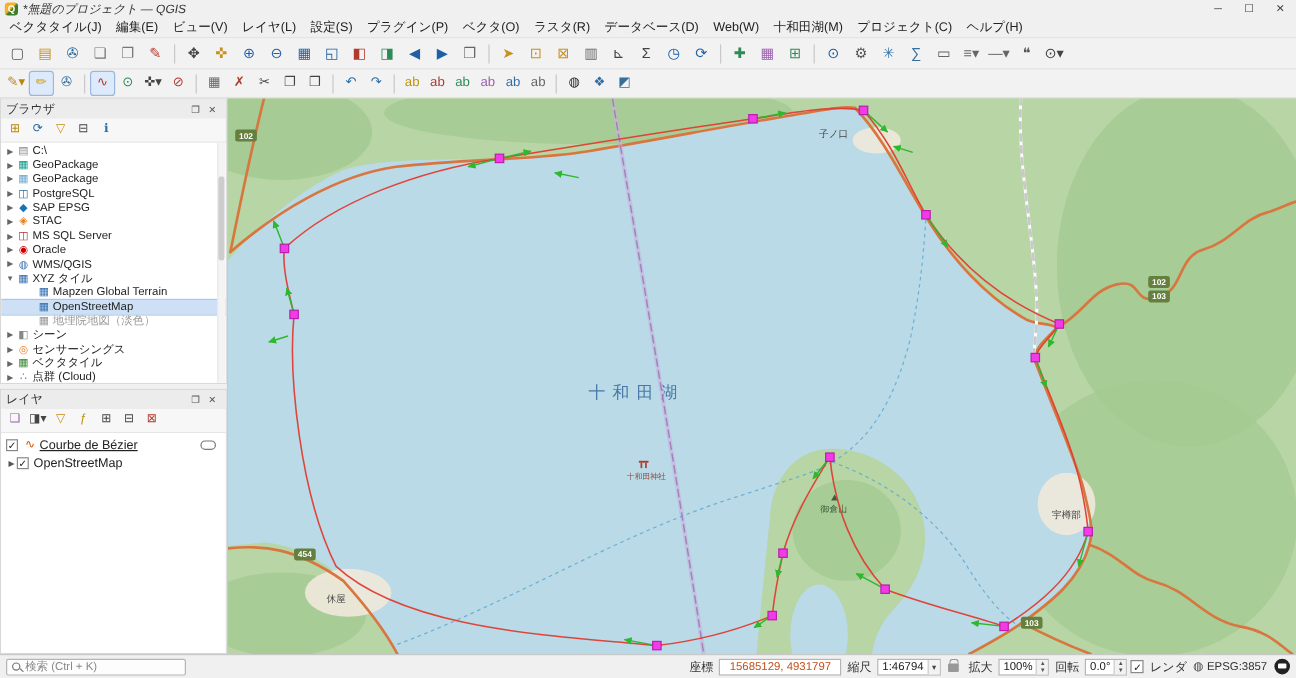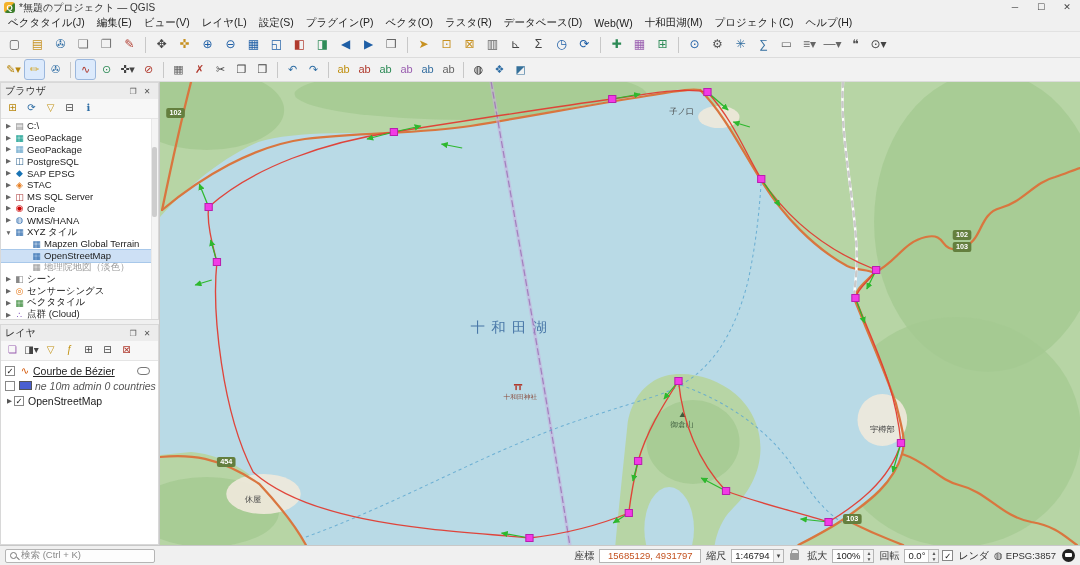--- a/index.html
+++ b/index.html
@@ -4,40 +4,40 @@
 <style>
   * { box-sizing: border-box; margin: 0; padding: 0; }
   html,body { width:1080px; height:565px; overflow:hidden; }
   body { font-family:"Liberation Sans","DejaVu Sans",sans-serif; background:#f0f0f0; color:#222; }
   .app { position:relative; width:1080px; height:565px; background:#f0f0f0; }
 
   
   .titlebar { height:15px; display:flex; align-items:center; padding-left:4px; background:#f0f0f0; font-size:10px; }
   .logo { width:11px; height:11px; border-radius:3px; background:linear-gradient(135deg,#f3b229 45%,#3b7d2a 55%);
           color:#fff; font-size:8px; font-weight:bold; line-height:11px; text-align:center; margin-right:4px; }
-  .title { color:#333; }
+  .title { color:#333;font-style:italic; }
   .winbtns { margin-left:auto; display:flex; height:15px; }
   .winbtns span { width:26px; text-align:center; font-size:9px; line-height:15px; color:#444; }
 
   
   .menubar { height:17px; display:flex; align-items:center; font-size:10.5px; background:#f0f0f0; border-bottom:1px solid #e2e2e2; padding-left:2px; }
   .menu-item { padding:1px 6px; white-space:nowrap; }
 
   
   .toolbar { display:flex; align-items:center; background:#f2f2f2; border-bottom:1px solid #dcdcdc; padding:1px 3px; }
   .t1 { height:26px; }
   .t2 { height:24px; }
   .tbtn { width:21px; height:21px; line-height:20px; text-align:center; font-size:12px; margin:0 1px; border-radius:2px; color:#444; cursor:default; white-space:nowrap; }
   .t2 .tbtn { width:19px; height:19px; line-height:18px; font-size:11px; }
   .tbtn.active { background:#dceafc; outline:1px solid #9bb7dd; }
   .tbtn.sep { width:1px; height:16px; background:#c8c8c8; margin:0 4px; border-radius:0; }
 
   
   .main { position:absolute; top:82px; bottom:20px; left:0; right:0; display:flex; }
-  .sidebar { width:160px; display:flex; flex-direction:column; background:#f0f0f0; border-right:1px solid #c9c9c9;justify-content:flex-end; }
+  .sidebar { width:190px; display:flex; flex-direction:column; background:#f0f0f0; border-right:1px solid #c9c9c9;justify-content:flex-end; }
   .panel { display:flex; flex-direction:column; background:#fff; border:1px solid #d8d8d8; }
   .panel.browser { height:238px; }
   .splitter { height:4px; background:#f0f0f0; }
   .panel.layers { flex:1; }
   .phead { height:16px; background:#ececec; display:flex; align-items:center; font-size:10px; padding:0 4px; color:#333; flex:0 0 auto; }
   .phead .sp { flex:1; }
   .phead .pbtn { width:14px; text-align:center; font-size:8px; color:#555; }
   .ptools { height:20px; display:flex; align-items:center; background:#f7f7f7; border-bottom:1px solid #e5e5e5; padding:0 2px; flex:0 0 auto; }
   .ptools .tbtn { width:17px; height:17px; line-height:16px; font-size:10px; }
   .tree { flex:1; overflow:hidden; position:relative; background:#fff; font-size:9.5px; padding-top:1px; }
@@ -350,21 +350,21 @@
 
             <div class="trow">
               <span class="arr">▶</span>
               <span class="ticon" style="color: rgb(204, 0, 0);">◉</span>
               <span class="tlabel">Oracle</span>
             </div>
 
             <div class="trow">
               <span class="arr">▶</span>
               <span class="ticon" style="color: rgb(51, 111, 176);">◍</span>
-              <span class="tlabel">WMS/HANA</span>
+              <span class="tlabel">WMS/QGIS</span>
             </div>
 
             <div class="trow">
               <span class="arr">▼</span>
               <span class="ticon" style="color: rgb(51, 111, 176);">▦</span>
               <span class="tlabel">XYZ タイル</span>
             </div>
 
             <div class="trow child">
               <span class="arr"></span>
@@ -434,25 +434,20 @@
             <span class="tbtn" style="color: rgb(68, 68, 68);">⊟</span>
 
             <span class="tbtn" style="color: rgb(176, 58, 46);">⊠</span>
           </div>
         <div class="llist">
           <div class="lrow active">
             <span class="cb">✓</span>
             <span class="licon" style="color:#d35400">∿</span>
             <span class="llabel">Courbe de Bézier</span>
             <span class="editpill"></span>
-          </div>
-          <div class="lrow">
-            <span class="cb"></span>
-            <span class="sw" style="background:#4a5fd0"></span>
-            <span class="llabel italic">ne 10m admin 0 countries</span>
           </div>
           <div class="lrow">
             <span class="larr">▶</span>
             <span class="cb">✓</span>
             <span class="llabel">OpenStreetMap</span>
           </div>
         </div>
       </section>
     </div>
 

